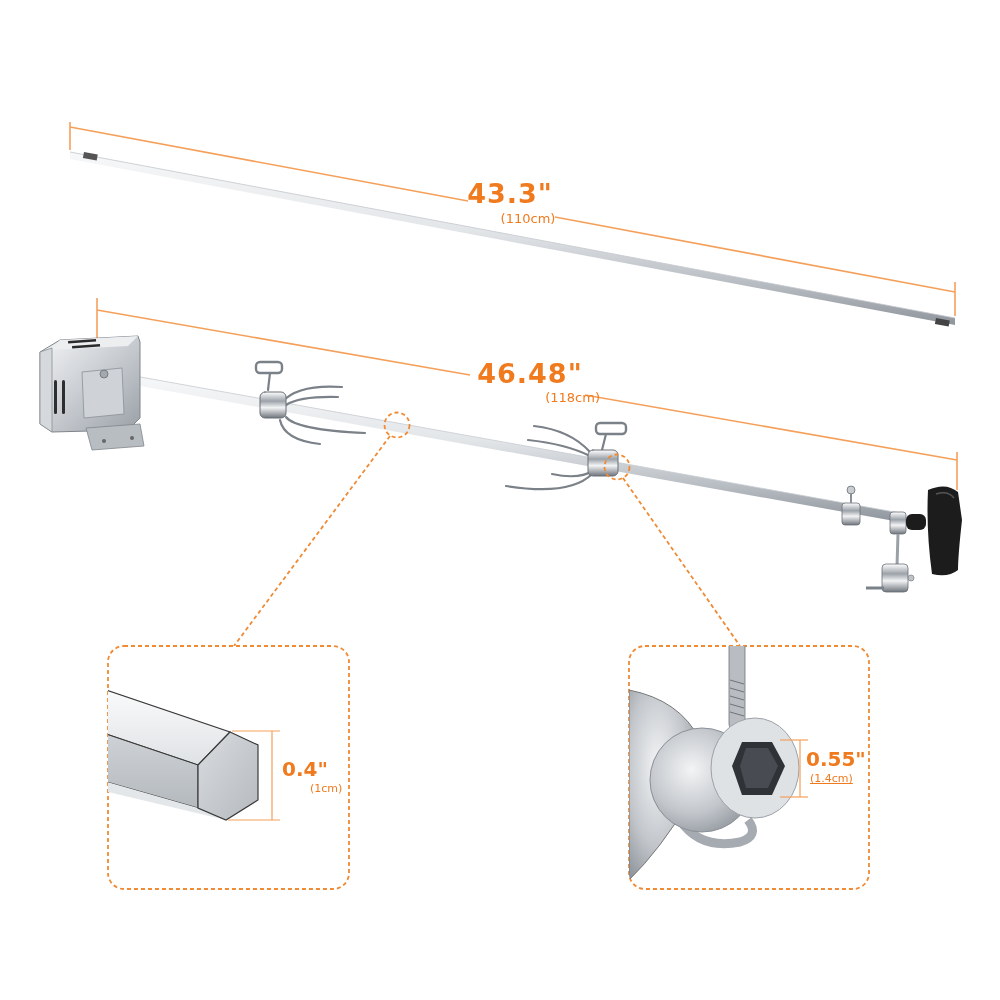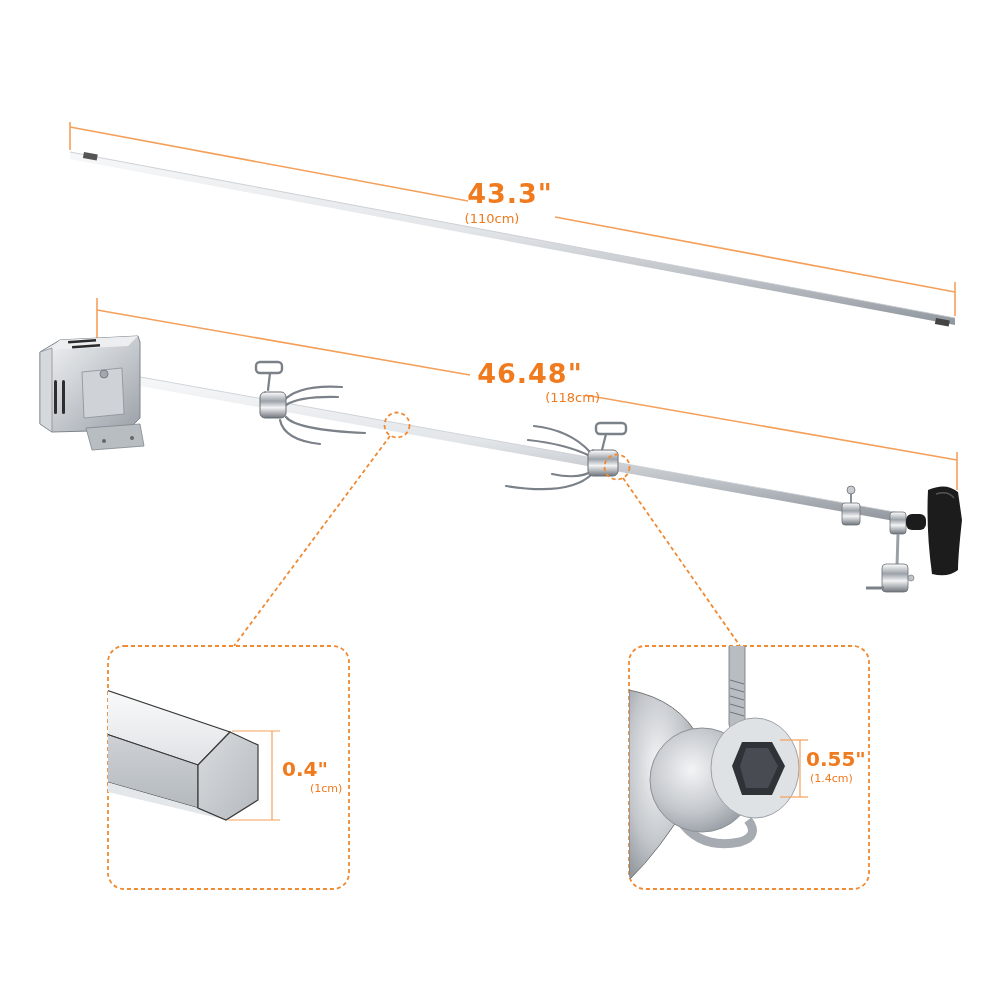--- a/index.html
+++ b/index.html
@@ -179,23 +179,23 @@
       <g stroke="#f5a05a" stroke-width="1.2" fill="none">
         <line x1="780" y1="740" x2="808" y2="740"></line>
         <line x1="780" y1="797" x2="808" y2="797"></line>
         <line x1="800" y1="740" x2="800" y2="797"></line>
       </g>
     </g>
   </svg>
 
   
   <div class="dim-main" style="left:450px; top:180px; width:120px;">43.3"</div>
-  <div class="dim-sub" style="left:432px; top:211px; width:120px;">(110cm)</div>
+  <div class="dim-sub" style="left:468px; top:211px; width:120px;">(110cm)</div>
 
   <div class="dim-main" style="left:460px; top:360px; width:140px;">46.48"</div>
   <div class="dim-sub" style="left:460px; top:390px; width:140px;text-align:right;">(118cm)</div>
 
   <div class="dim-main-sm" style="left:282px; top:758px;">0.4"</div>
   <div class="dim-sub-sm" style="left:286px; top:782px;margin-left:24px;">(1cm)</div>
 
   <div class="dim-main-sm" style="left:806px; top:748px;">0.55"</div>
-  <div class="dim-sub-sm" style="left:810px; top:772px;">(1.4cm)</div>
+  <div class="dim-sub-sm" style="left:810px; top:772px;text-decoration:underline;">(1.4cm)</div>
 </div>
 
 </body></html>

